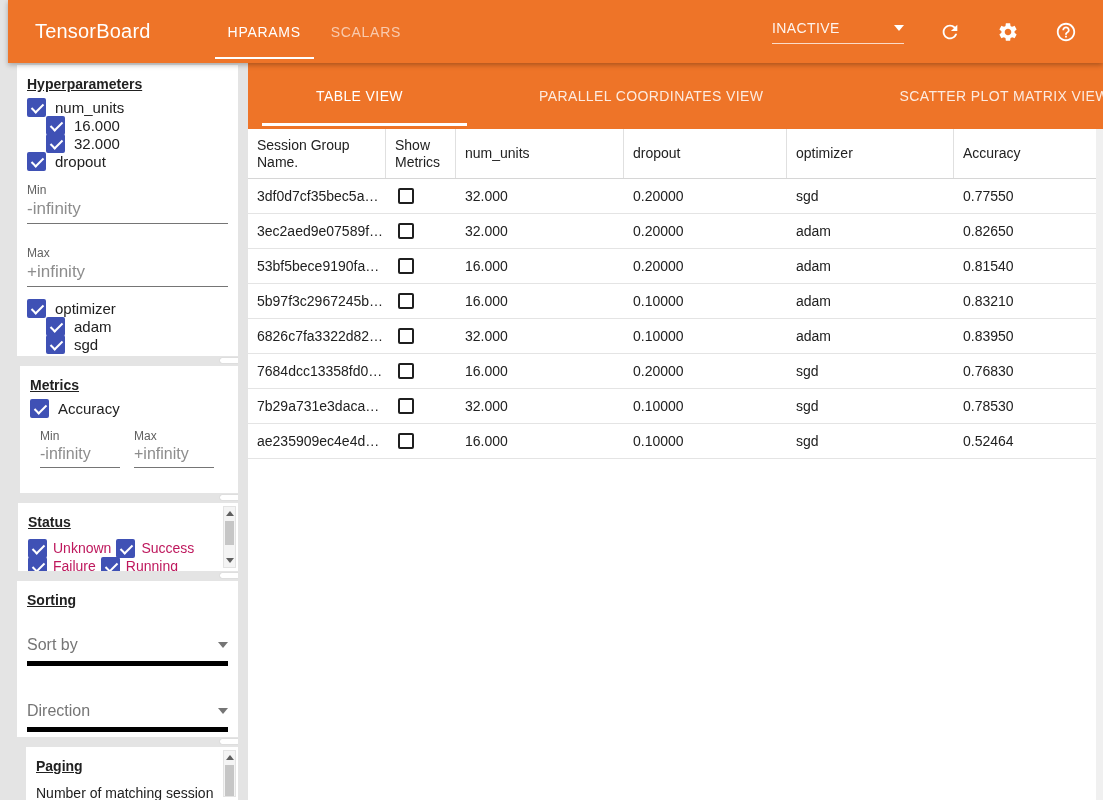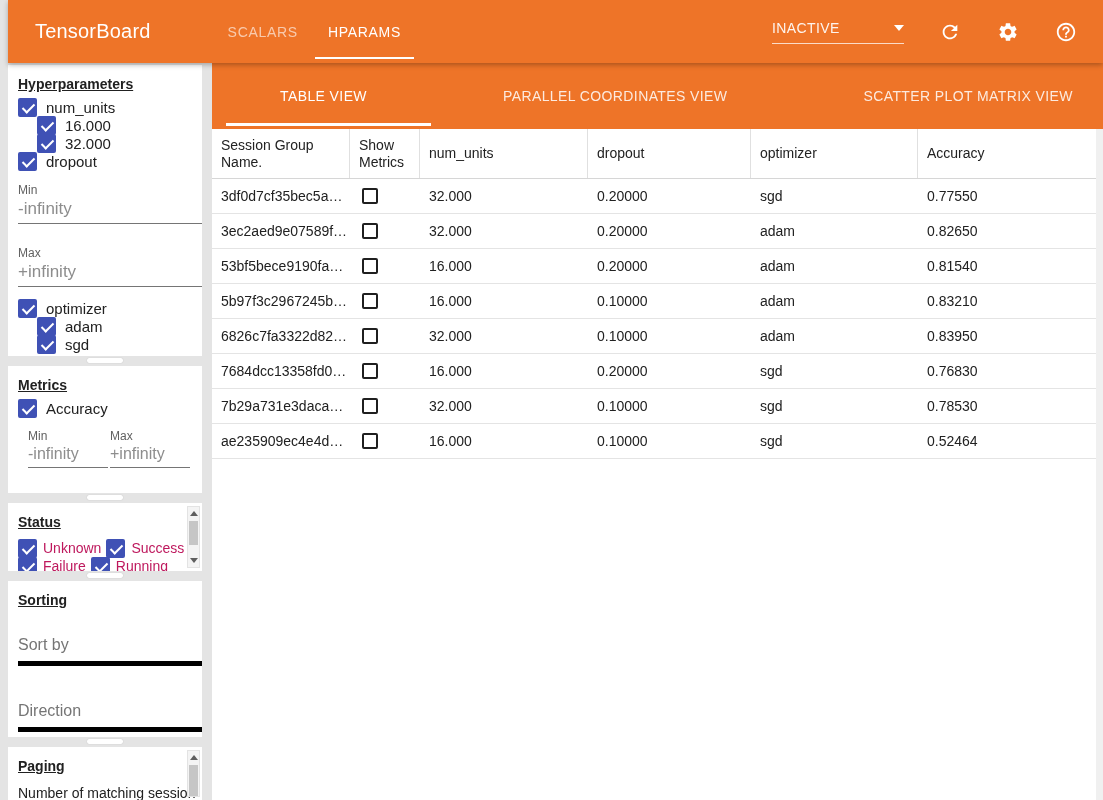--- a/index.html
+++ b/index.html
@@ -31,21 +31,21 @@
     border-bottom:1px solid rgba(255,255,255,.75); padding-bottom:7px;
     color:rgba(255,255,255,.92); font-size:14px; letter-spacing:.4px; cursor:pointer;
   }
   .caret-down { width:0; height:0; border-left:5px solid transparent; border-right:5px solid transparent; border-top:6px solid #fff; }
   .caret-gray { border-top-color:#757575; }
   .iconbtn { background:none; border:none; padding:0; width:24px; height:24px; cursor:pointer; display:flex; align-items:center; justify-content:center; }
   .iconbtn svg { width:22px; height:22px; fill:#fff; }
 
   
   .content { flex:1; display:flex; overflow:hidden; }
-  .sidebar { width:194px; flex:none; display:flex; flex-direction:column; margin-top:2px; margin-right:10px; overflow:hidden; }
+  .sidebar { width:230px; flex:none; display:flex; flex-direction:column; margin-top:2px; margin-right:10px; overflow:hidden;align-items:flex-end; }
   .card { background:#fff; padding:0 10px; overflow:hidden; position:relative; flex:none; }
   .card h3 {
     margin:0; padding-top:11px; font-size:14px; font-weight:700;
     text-decoration:underline; color:#212121; line-height:16px;
   }
   .card-hparams { height:291px; }
   .card-metrics { height:127px; }
   .card-status  { height:68px;  padding-right:20px; }
   .card-sorting { height:156px; }
   .card-paging  { flex:1; padding-right:20px; }
@@ -142,22 +142,22 @@
   .rowcb { width:16px; height:16px; flex:none; border:2px solid #1f1f1f; border-radius:2px; background:#fff; margin-left:3px; cursor:pointer; }
 </style>
 </head>
 <body>
 
 <div class="app">
 
   <header class="topbar">
     <div class="logo">TensorBoard</div>
     <nav class="nav-tabs">
+      <div class="htab active">HPARAMS</div>
       <div class="htab">SCALARS</div>
-      <div class="htab active">HPARAMS</div>
     </nav>
     <div class="topbar-right">
       <div class="run-select">
         <span>INACTIVE</span>
         <span class="caret-down"></span>
       </div>
       <button class="iconbtn">
         <svg viewBox="0 0 24 24">
             <path d="M17.65,6.35C16.2,4.9,14.21,4,12,4c-4.42,0-7.99,3.58-7.99,8s3.57,8,7.99,8c3.73,0,6.84-2.55,7.73-6h-2.08c-0.82,2.33-3.04,4-5.65,4c-3.31,0-6-2.69-6-6s2.69-6,6-6c1.66,0,3.14,0.69,4.22,1.78L13,11h7V4L17.65,6.35z"></path>
           </svg>

